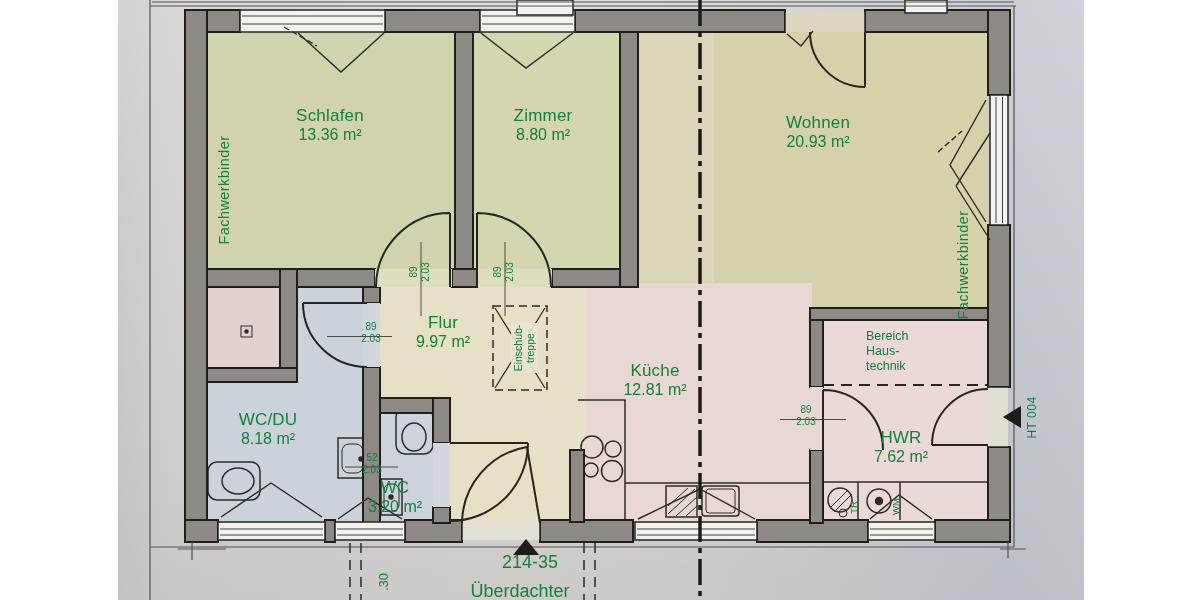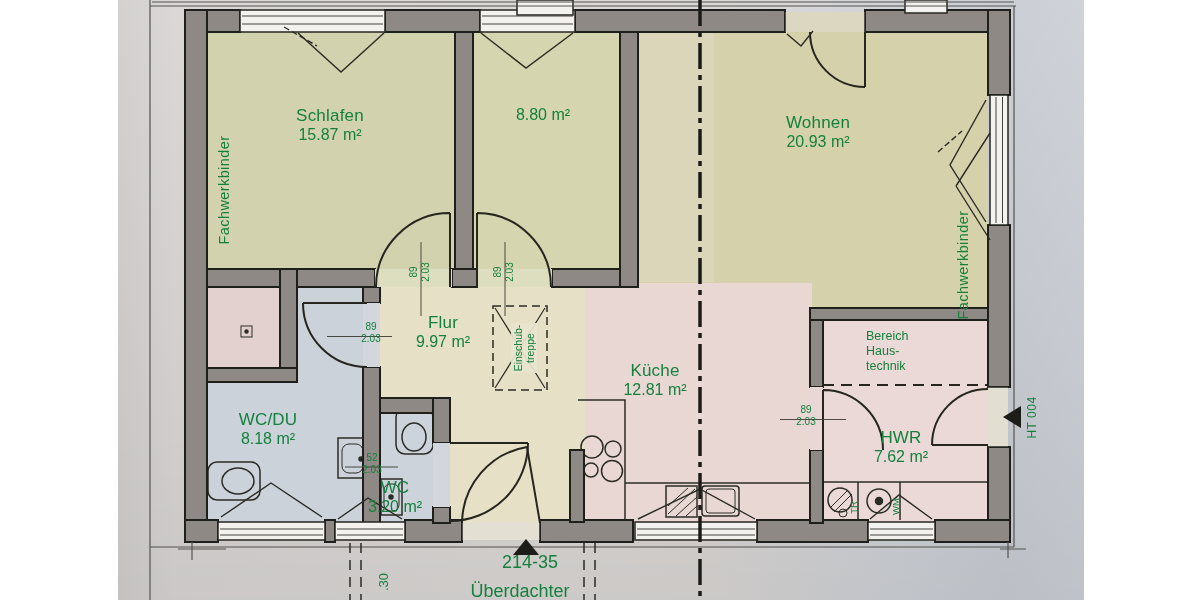--- a/index.html
+++ b/index.html
@@ -209,23 +209,24 @@
       <path d="M421,242 V316"></path>
       <path d="M505,242 V316"></path>
       <path d="M327,336.5 H392"></path>
       <path d="M345,467 H398"></path>
       <path d="M780,419.5 H846"></path>
     </g>
   </svg>
 
   <div class="lbl" style="left:255px;top:106px;width:150px;">
     <div class="room-name">Schlafen</div>
-    <div class="room-area">15.87 m²</div>
+    <div class="room-area">13.36 m²</div>
   </div>
   <div class="lbl" style="left:470px;top:106px;width:146px;">
+    <div class="room-name">Zimmer</div>
     <div class="room-area">8.80 m²</div>
   </div>
   <div class="lbl" style="left:745px;top:113px;width:146px;">
     <div class="room-name">Wohnen</div>
     <div class="room-area">20.93 m²</div>
   </div>
   <div class="lbl" style="left:385px;top:313px;width:116px;">
     <div class="room-name">Flur</div>
     <div class="room-area">9.97 m²</div>
   </div>

